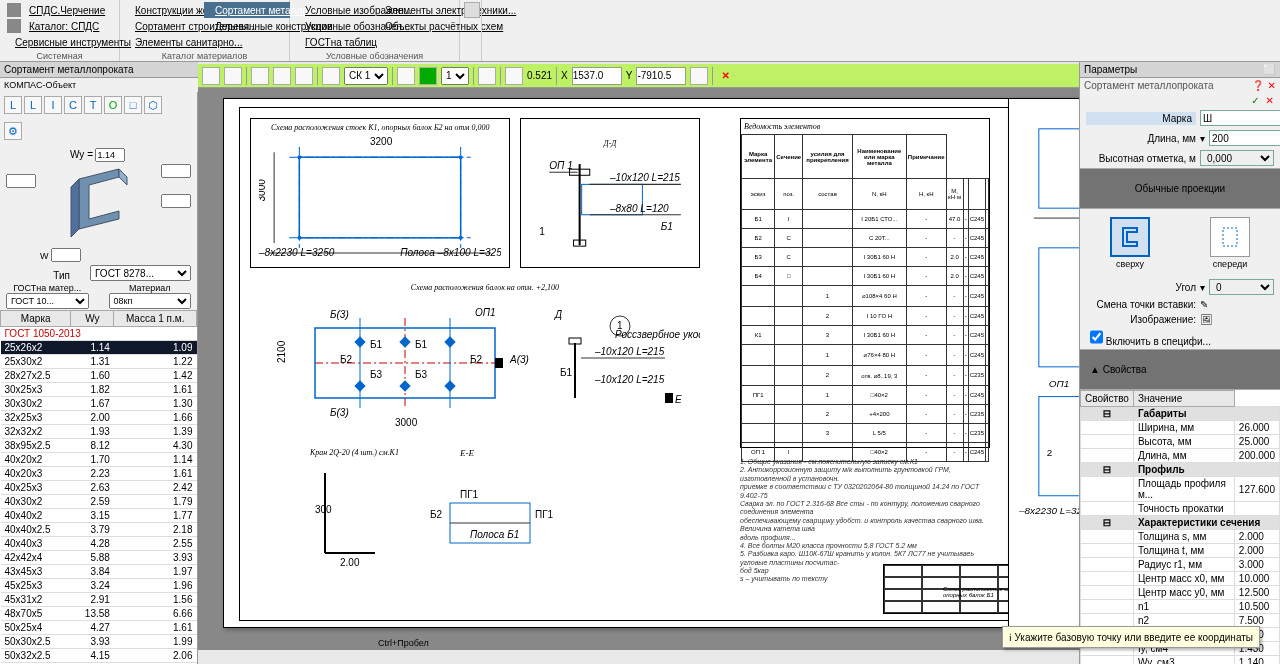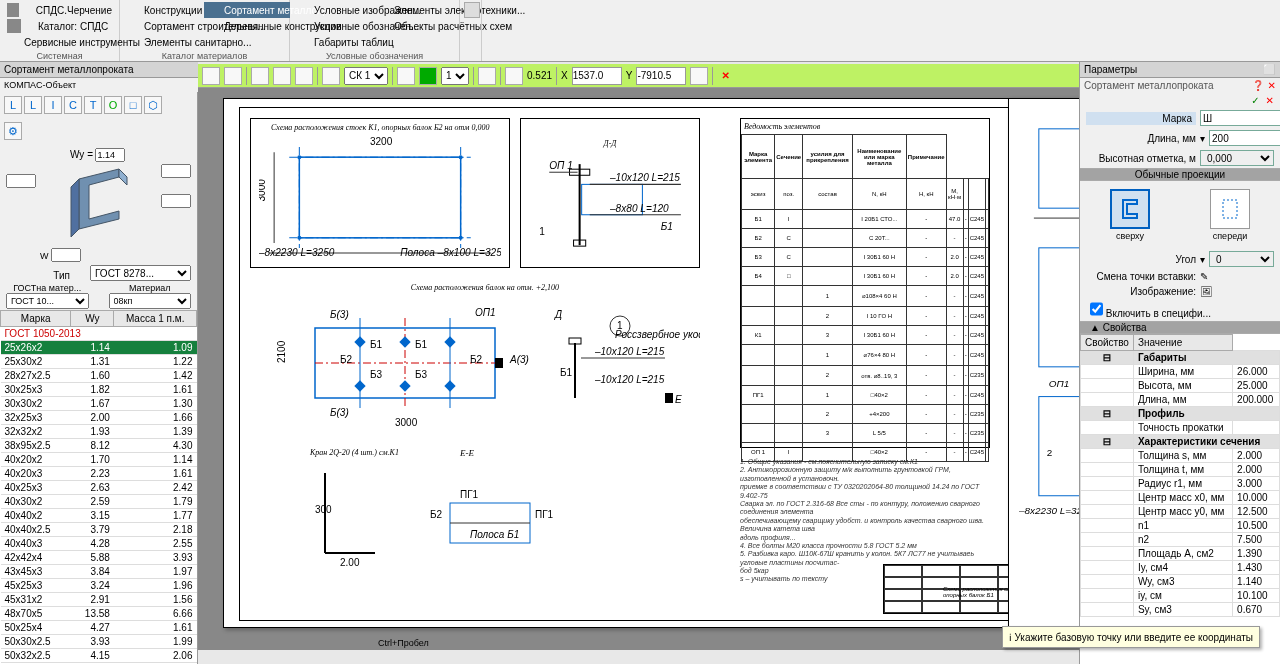--- a/index.html
+++ b/index.html
@@ -3,21 +3,21 @@
 <meta charset="utf-8">
 <style>
 * { margin: 0; padding: 0; box-sizing: border-box; font-family: Tahoma, Arial, sans-serif; font-size: 10px; }
 body { background: #e8e8e8; width: 1280px; height: 664px; overflow: hidden; position: relative; }
 
 
 .ribbon { background: #f0f0f0; height: 62px; border-bottom: 1px solid #999; display: flex; }
 .ribbon-group { border-right: 1px solid #ccc; padding: 2px 4px; display: flex; flex-direction: column; justify-content: space-between; }
 .ribbon-title { font-size: 9px; color: #555; text-align: center; padding-top: 1px; }
 .ribbon-btn { min-width: 16px; height: 16px; background: #ddd; border: 1px solid #aaa; cursor: pointer; }
-.ribbon-item { display: flex; align-items: center; gap: 17px; padding: 1px 3px; cursor: pointer; }
+.ribbon-item { display: flex; align-items: center; gap: 8px; padding: 1px 3px; cursor: pointer; text-decoration: underline; }
 .ribbon-icon { width: 14px; height: 14px; background: #888; }
 .ribbon-item.active { background: #4a7090; color: white; }
 .ribbon-text { font-size: 10px; white-space: nowrap; }
 
 .tab-bar { height: 16px; background: #d4d4d4; border-bottom: 1px solid #999; display: flex; align-items: center; padding: 0 4px; font-size: 10px; }
 
 
 .left-panel { width: 198px; background: #f0f0f0; border-right: 1px solid #999; display: flex; flex-direction: column; }
 .tool-row { display: flex; gap: 2px; padding: 4px; }
 .tool-btn { width: 18px; height: 18px; border: 1px solid #aaa; background: #f8f8f8; cursor: pointer; display: flex; align-items: center; justify-content: center; font-size: 11px; color: #06c; }
@@ -28,21 +28,21 @@
 .field-row { display: flex; align-items: flex-end; padding: 1px 6px; gap: 20px; }
 .field-label { font-size: 10px; min-width: 64px; text-align: right; }
 .field-row select { flex: 1; height: 16px; font-size: 10px; }
 
 .profile-table { flex: 1; overflow-y: auto; background: white; }
 .profile-table table { width: 100%; border-collapse: collapse; }
 .profile-table th { background: #e8e8e8; border: 1px solid #aaa; padding: 2px; font-weight: normal; font-size: 10px; }
 .profile-table td { border-bottom: 1px solid #ddd; padding: 1px 4px; font-size: 10px; text-align: right; }
 .profile-table td:first-child { text-align: left; }
 .profile-table tr.gost { color: #c00; }
-.profile-table tr.selected { background: #15803d; color: white; }
+.profile-table tr.selected { background: #0f172a; color: white; }
 
 
 .toolbar { position: absolute; left: 198px; right: 201px; top: 64px; height: 24px; background: #bef264; border-bottom: 1px solid #999; display: flex; align-items: center; gap: 4px; padding: 0 4px; }
 .toolbar .btn { width: 18px; height: 18px; border: 1px solid #aaa; background: #f8f8f8; cursor: pointer; }
 .toolbar .sep { width: 1px; height: 18px; background: #999; }
 .toolbar input { width: 50px; height: 18px; font-size: 10px; border: 1px solid #999; }
 .toolbar .close { color: red; font-weight: bold; cursor: pointer; padding: 0 4px; }
 .toolbar select { height: 18px; font-size: 10px; }
 
 
@@ -66,21 +66,21 @@
 
 .right-panel { width: 201px; background: #f0f0f0; border-left: 1px solid #999; display: flex; flex-direction: column; position: absolute; right: 0; top: 62px; bottom: 0; }
 .rp-header { background: #d4d4d4; padding: 2px 4px; display: flex; justify-content: space-between; border-bottom: 1px solid #999; }
 .rp-close { color: red; cursor: pointer; }
 .rp-subheader { padding: 2px 4px; font-size: 9px; color: #555; display: flex; justify-content: space-between; }
 .rp-icons { text-align: right; padding: 2px 6px; }
 .rp-icons span { cursor: pointer; margin-left: 6px; }
 .rp-field { display: flex; align-items: center; padding: 2px 6px; gap: 4px; }
 .rp-field label { min-width: 110px; text-align: right; font-size: 10px; }
 .rp-field input, .rp-field select { flex: 1; height: 16px; border: 1px solid #7a9; font-size: 10px; padding: 0 2px; }
-.rp-section { text-align: center; background: #a3a3a3; padding: 0; font-size: 10px; border-top: 1px solid #aaa; border-bottom: 1px solid #aaa; }
+.rp-section { text-align: center; background: #737373; padding: 14px; font-size: 10px; border-top: 1px solid #aaa; border-bottom: 1px solid #aaa; }
 .proj-row { display: flex; justify-content: space-around; padding: 8px 0; }
 .proj-item { text-align: center; cursor: pointer; }
 .proj-item.active .proj-icon { border: 2px solid #0060c0; background: #d0e0f0; }
 .proj-icon { width: 40px; height: 40px; border: 1px solid #999; background: white; display: flex; align-items: center; justify-content: center; }
 .proj-icon svg { width: 30px; height: 30px; }
 .proj-label { font-size: 9px; margin-top: 2px; }
 
 .props-grid { flex: 1; overflow-y: auto; background: white; }
 .props-grid table { width: 100%; border-collapse: collapse; }
 .props-grid th { background: #e8e8e8; padding: 2px 4px; border: 1px solid #aaa; font-weight: normal; text-align: left; font-size: 10px; }
@@ -145,21 +145,21 @@
         <div class="ribbon-item">
             <span class="ribbon-icon"></span>
             <span class="ribbon-text">Условные изображен...</span>
           </div>
         <div class="ribbon-item">
             <span class="ribbon-icon"></span>
             <span class="ribbon-text">Условные обозначен...</span>
           </div>
         <div class="ribbon-item">
             <span class="ribbon-icon"></span>
-            <span class="ribbon-text">Габариты таблиц</span>
+            <span class="ribbon-text">ГОСТна таблиц</span>
           </div>
       </div>
       <div style="width:86px">
         <div class="ribbon-item">
             <span class="ribbon-icon"></span>
             <span class="ribbon-text">Элементы электротехники...</span>
           </div>
         <div class="ribbon-item">
             <span class="ribbon-icon"></span>
             <span class="ribbon-text">Объекты расчётных схем</span>
@@ -790,20 +790,25 @@
             <td></td>
             <td>Длина, мм</td>
             <td>200.000</td>
           </tr>
           <tr class="group">
             <td class="expand">⊟</td>
             <td colspan="2">Профиль</td>
           </tr>
           <tr>
             <td></td>
+            <td>Площадь профиля м...</td>
+            <td>127.600</td>
+          </tr>
+          <tr>
+            <td></td>
             <td>Точность прокатки</td>
             <td></td>
           </tr>
           <tr class="group">
             <td class="expand">⊟</td>
             <td colspan="2">Характеристики сечения</td>
           </tr>
           <tr>
             <td></td>
             <td>Толщина s, мм</td>

